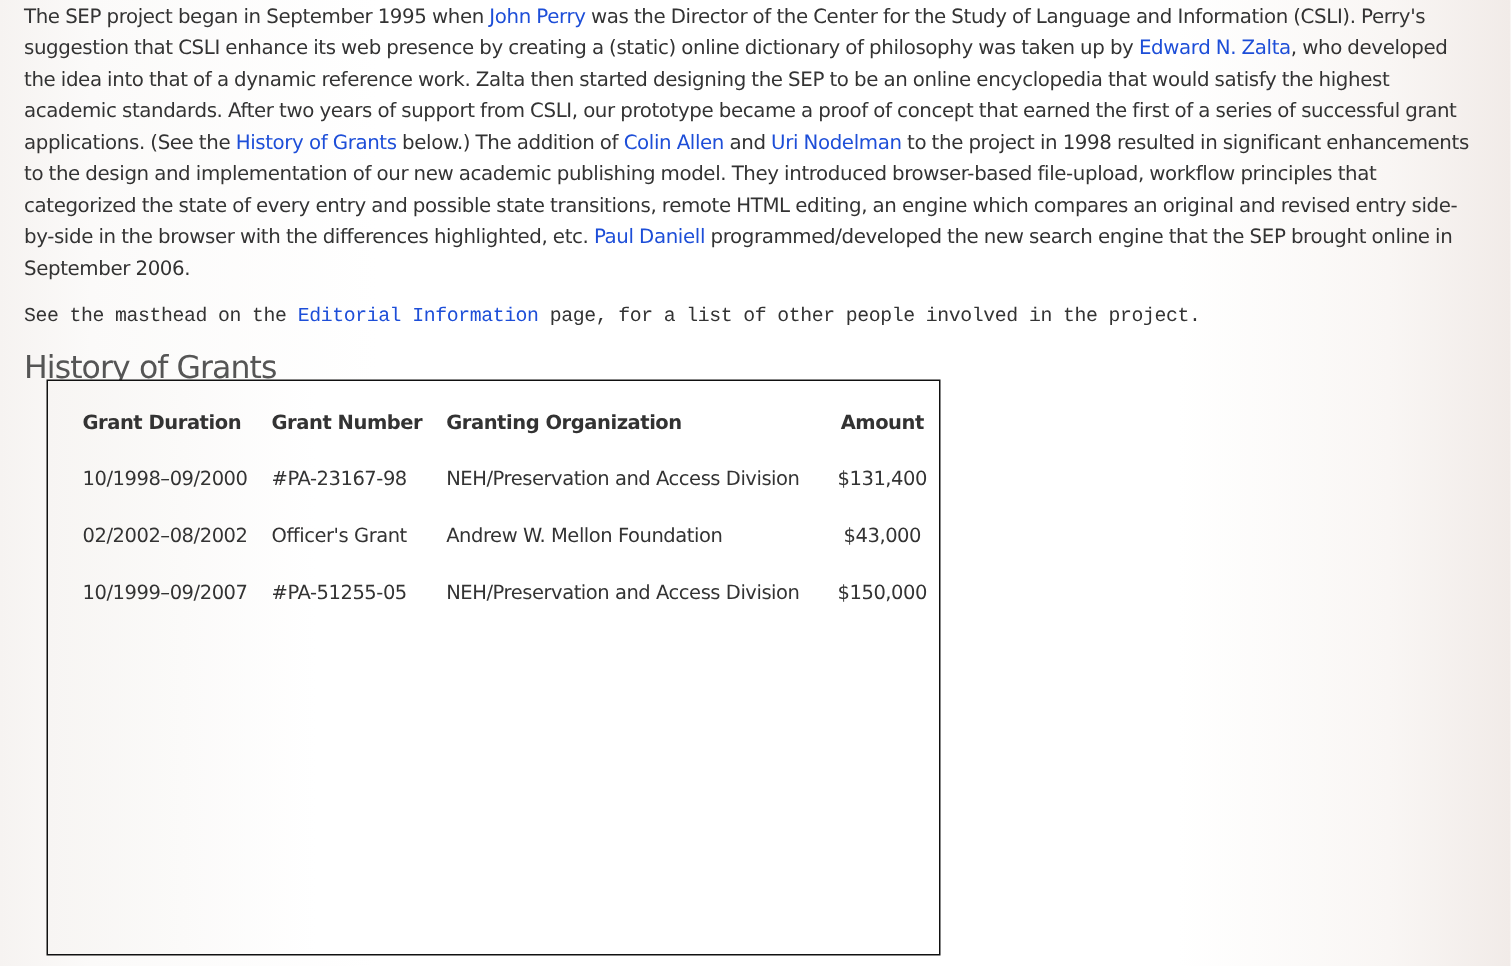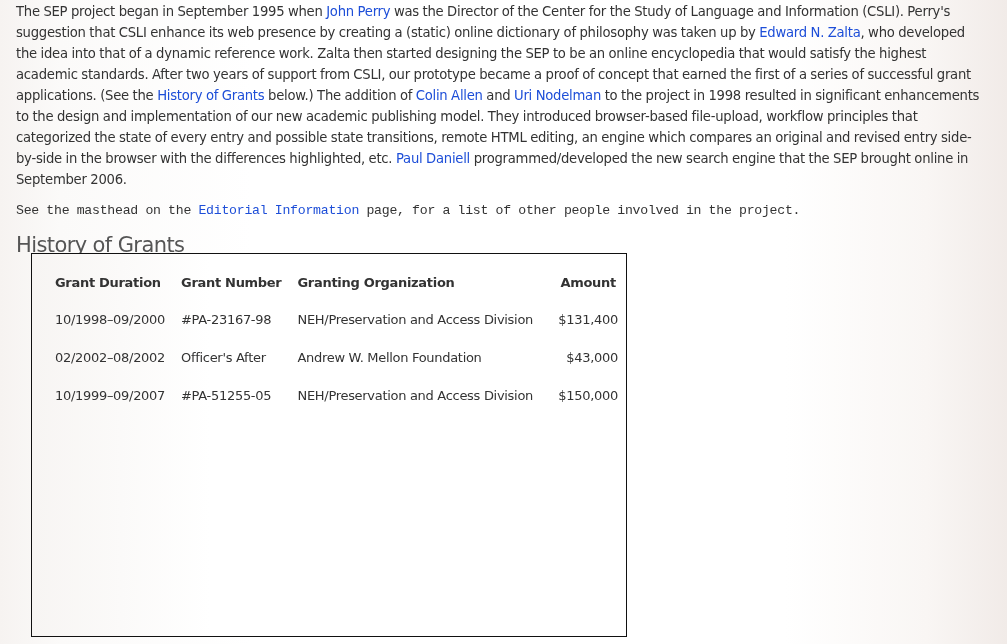--- a/index.html
+++ b/index.html
@@ -31,21 +31,21 @@
     }
     table { border-collapse: collapse; position: absolute; left: 3px; top: 10px; margin-left: 12px; }
     th, td {
       font-size: 13px; color: #333; padding: 0 8px; text-align: left;
       letter-spacing: -0.3px; white-space: nowrap; vertical-align: middle;
       line-height: 21px;
     }
     th { font-weight: bold; height: 36px; }
     td { height: 38px; }
     tr.tall td { height: 49px; }
-    td.amt, th.amt { text-align: right; padding-left: 12px; }
+    td.amt, th.amt { text-align: center; padding-left: 12px; }
     th.amt { text-align: center; }
     .col1 { width: 108px; }
     .col2 { width: 92px; }
     .col3 { width: 257px; }
   </style>
 </head>
 <body>
 
 <div class="content">
   <p class="para para1"><span>The SEP project began in September 1995 when </span><a class="lnk" href="#">John Perry</a><span> was the Director of the Center for the Study of Language and Information (CSLI). Perry's suggestion that CSLI enhance its web presence by creating a (static) online dictionary of philosophy was taken up by </span><a class="lnk" href="#">Edward N. Zalta</a><span>, who developed the idea into that of a dynamic reference work. Zalta then started designing the SEP to be an online encyclopedia that would satisfy the highest academic standards. After two years of support from CSLI, our prototype became a proof of concept that earned the first of a series of successful grant applications. (See the </span><a class="lnk" href="#">History of Grants</a><span> below.) The addition of </span><a class="lnk" href="#">Colin Allen</a><span> and </span><a class="lnk" href="#">Uri Nodelman</a><span> to the project in 1998 resulted in significant enhancements to the design and implementation of our new academic publishing model. They introduced browser-based file-upload, workflow principles that categorized the state of every entry and possible state transitions, remote HTML editing, an engine which compares an original and revised entry side-by-side in the browser with the differences highlighted, etc. </span><a class="lnk" href="#">Paul Daniell</a><span> programmed/developed the new search engine that the SEP brought online in September 2006.</span></p>
@@ -67,21 +67,21 @@
     </thead>
     <tbody>
       <tr>
         <td>10/1998–09/2000</td>
         <td>#PA-23167-98</td>
         <td><span>NEH/Preservation and Access Division</span></td>
         <td class="amt">$131,400</td>
       </tr>
       <tr>
         <td>02/2002–08/2002</td>
-        <td>Officer's After</td>
+        <td>Officer's Grant</td>
         <td><span>Andrew W. Mellon Foundation</span></td>
         <td class="amt">$43,000</td>
       </tr>
       <tr>
         <td>10/1999–09/2007</td>
         <td>#PA-51255-05</td>
         <td><span>NEH/Preservation and Access Division</span></td>
         <td class="amt">$150,000</td>
       </tr>
     </tbody>

